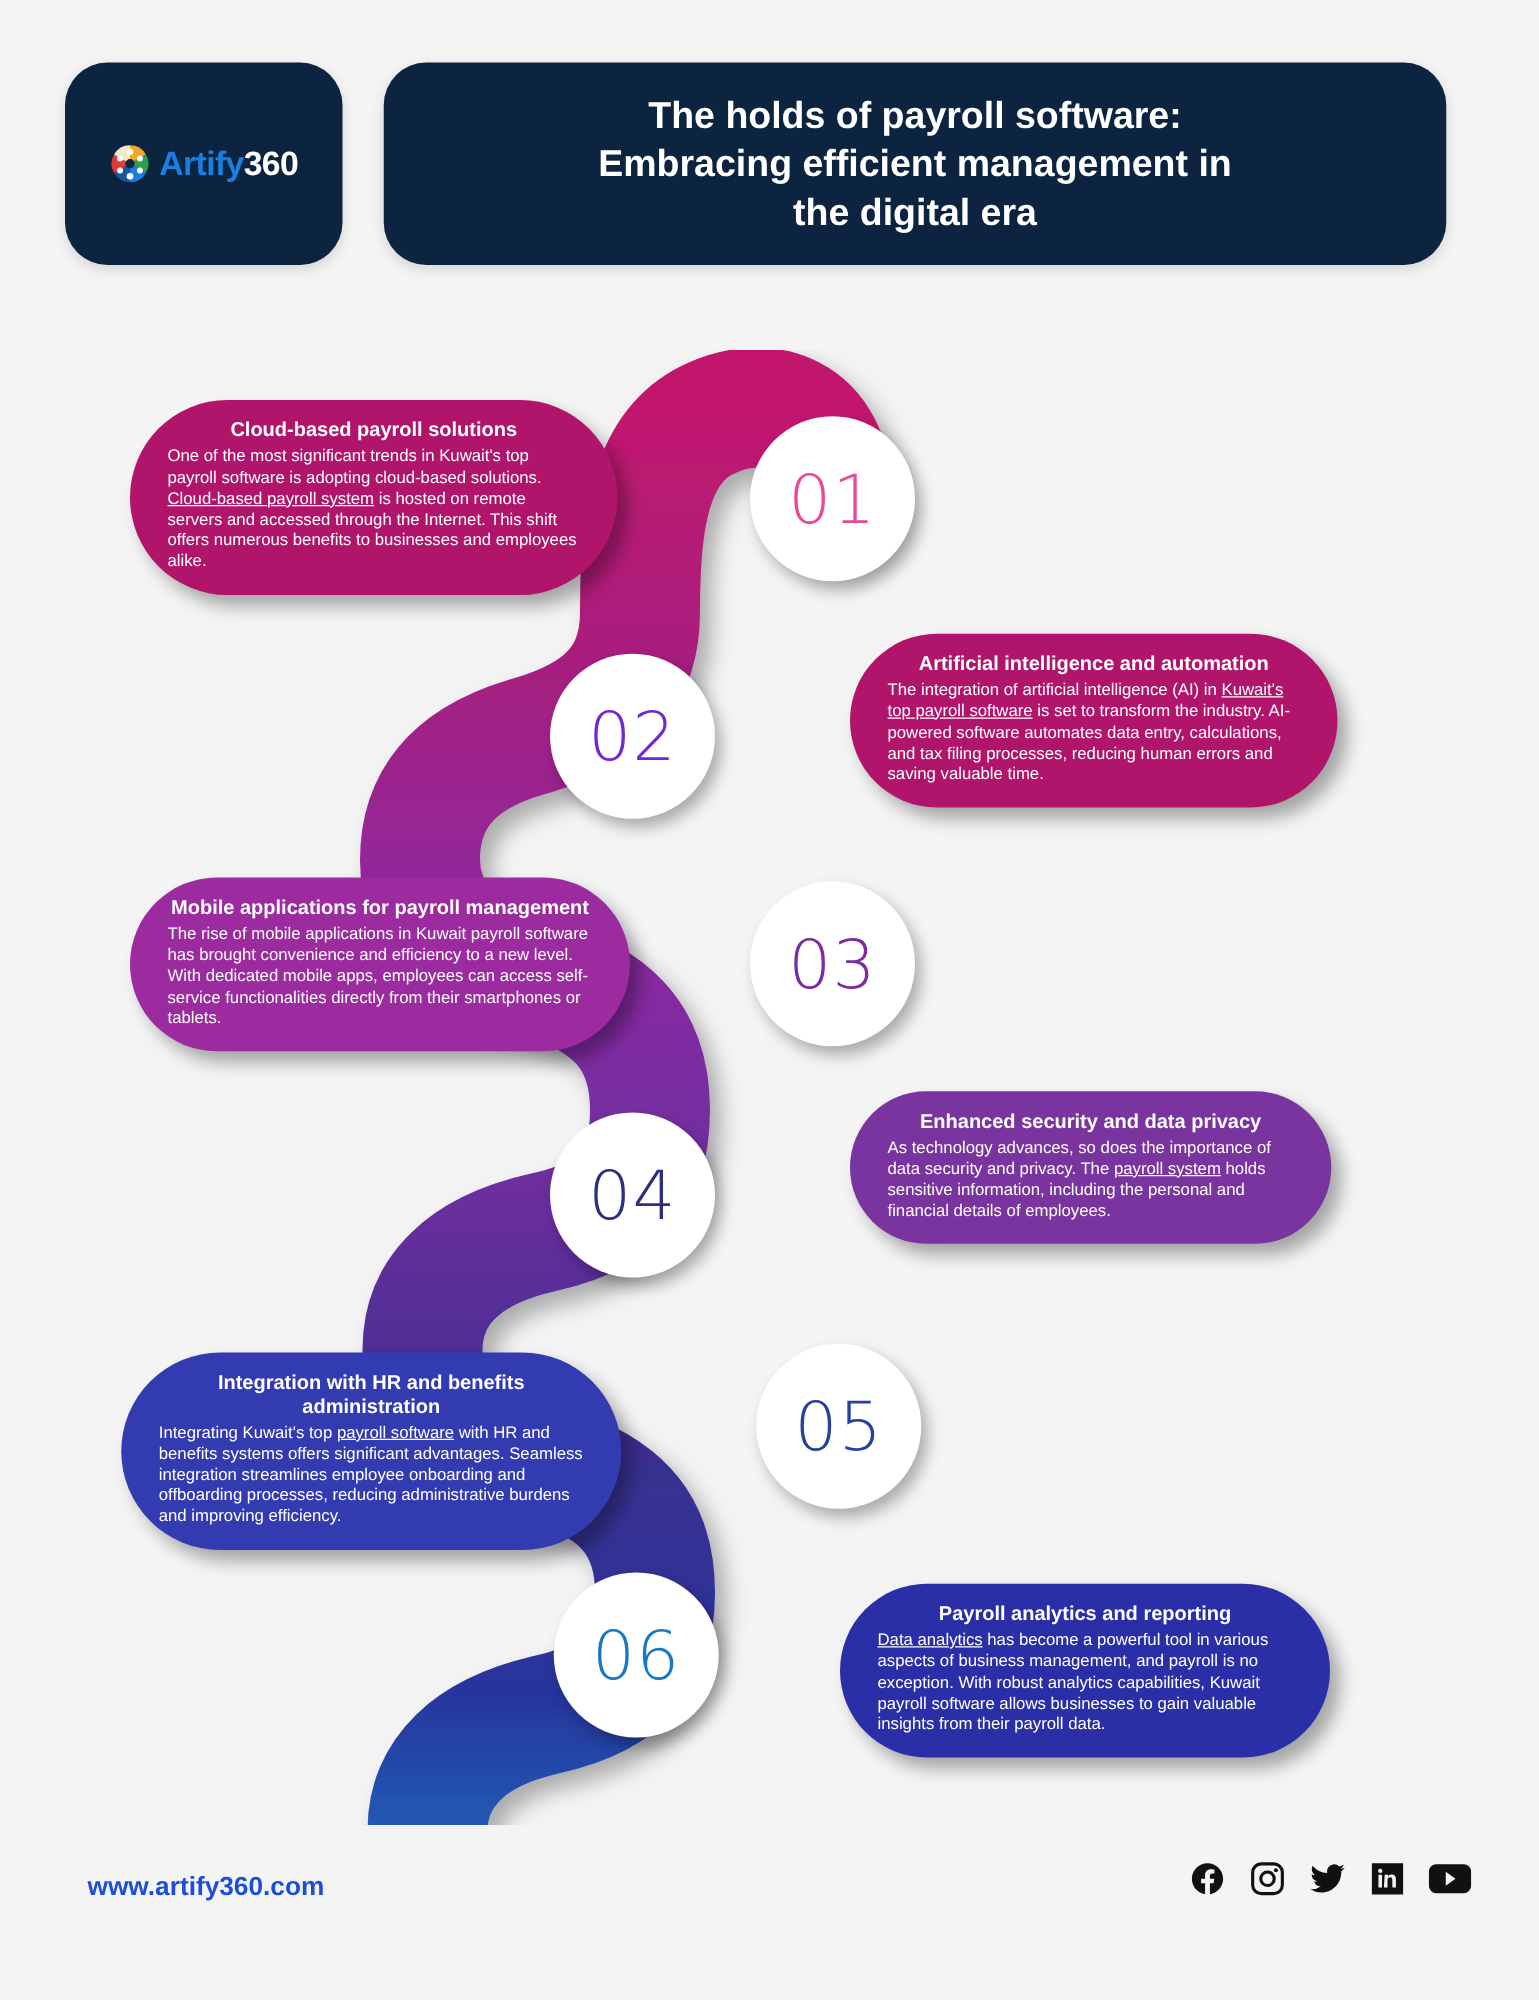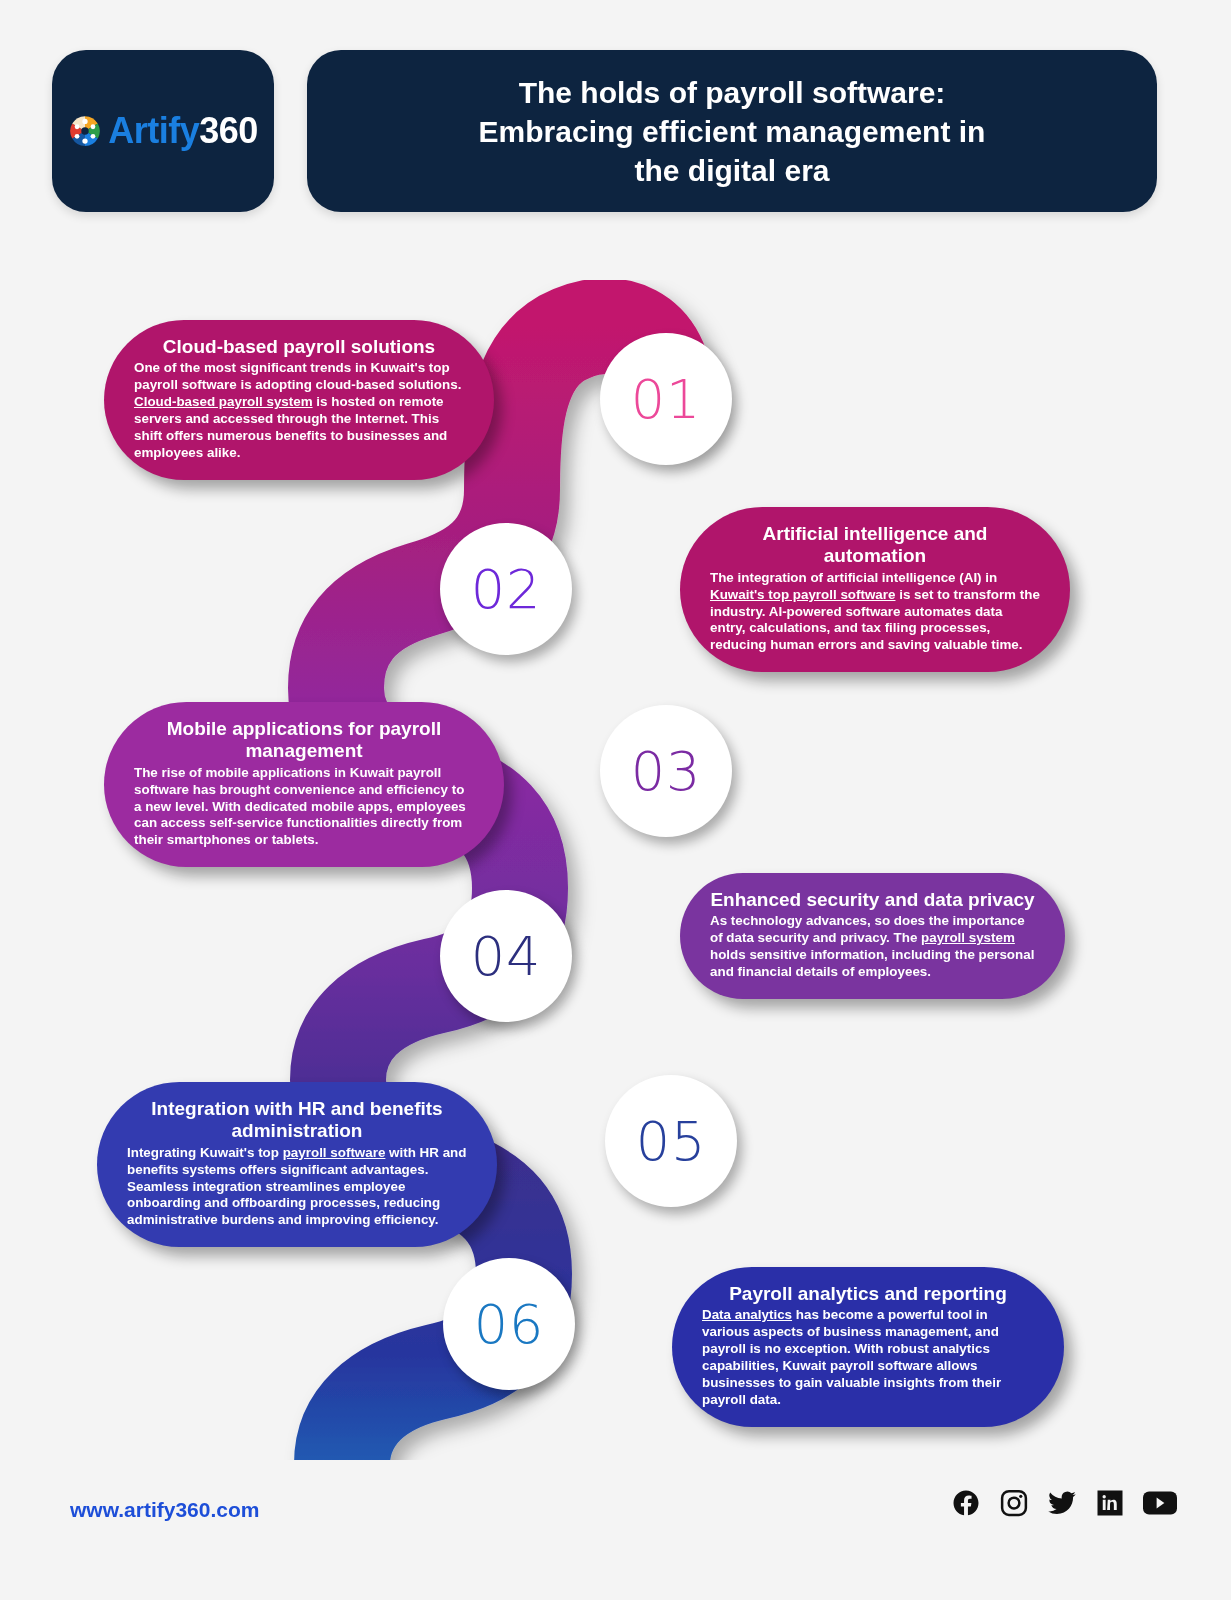--- a/index.html
+++ b/index.html
@@ -14,21 +14,21 @@
   
   .logo-box {
     position: absolute; left: 52px; top: 50px;
     width: 222px; height: 162px;
     background: #0d2440; border-radius: 34px;
     display: flex; align-items: center; justify-content: center;
     box-shadow: 0 4px 10px rgba(0,0,0,.12);
   }
   .logo-inner { display: flex; align-items: center; gap: 6px; }
   .logo-mark { width: 34px; height: 34px; flex: 0 0 34px; }
-  .logo-text { font-size: 36px; font-weight: bold; letter-spacing: -.5px; }
+  .logo-text { font-size: 27px; font-weight: bold; letter-spacing: -.5px; }
   .logo-text .a1 { color: #1a7fe0; }
   .logo-text .a2 { color: #ffffff; }
 
   .title-box {
     position: absolute; left: 307px; top: 50px;
     width: 850px; height: 162px;
     background: #0d2440; border-radius: 34px;
     display: flex; align-items: center; justify-content: center;
     box-shadow: 0 4px 10px rgba(0,0,0,.12);
   }
@@ -60,26 +60,26 @@
 
   
   .card {
     position: absolute;
     border-radius: 90px;
     padding: 16px 30px 18px 30px;
     color: #ffffff;
     box-shadow: 8px 9px 14px rgba(0,0,0,.33);
   }
   .card h2 {
-    font-size: 19px; font-weight: bold;
+    font-size: 16px; font-weight: bold;
     text-align: center; line-height: 1.18;
     margin-bottom: 2px;
   }
   .card p {
-    font-size: 13.4px; font-weight: bold;
+    font-size: 13.4px; font-weight: normal;
     line-height: 1.26; text-align: left;
   }
   .card p u { text-decoration: underline; }
 
   .c1 { left: 104px; top: 320px;  width: 390px; background: #b0156b; }
   .c2 { left: 680px; top: 507px;  width: 390px; background: #b0156b; }
   .c3 { left: 104px; top: 702px;  width: 400px; background: #9c2ba0; }
   .c4 { left: 680px; top: 873px;  width: 385px; background: #7a349f; }
   .c5 { left: 97px;  top: 1082px; width: 400px; background: #333bb0; }
   .c6 { left: 672px; top: 1267px; width: 392px; background: #2a2fa8; }

